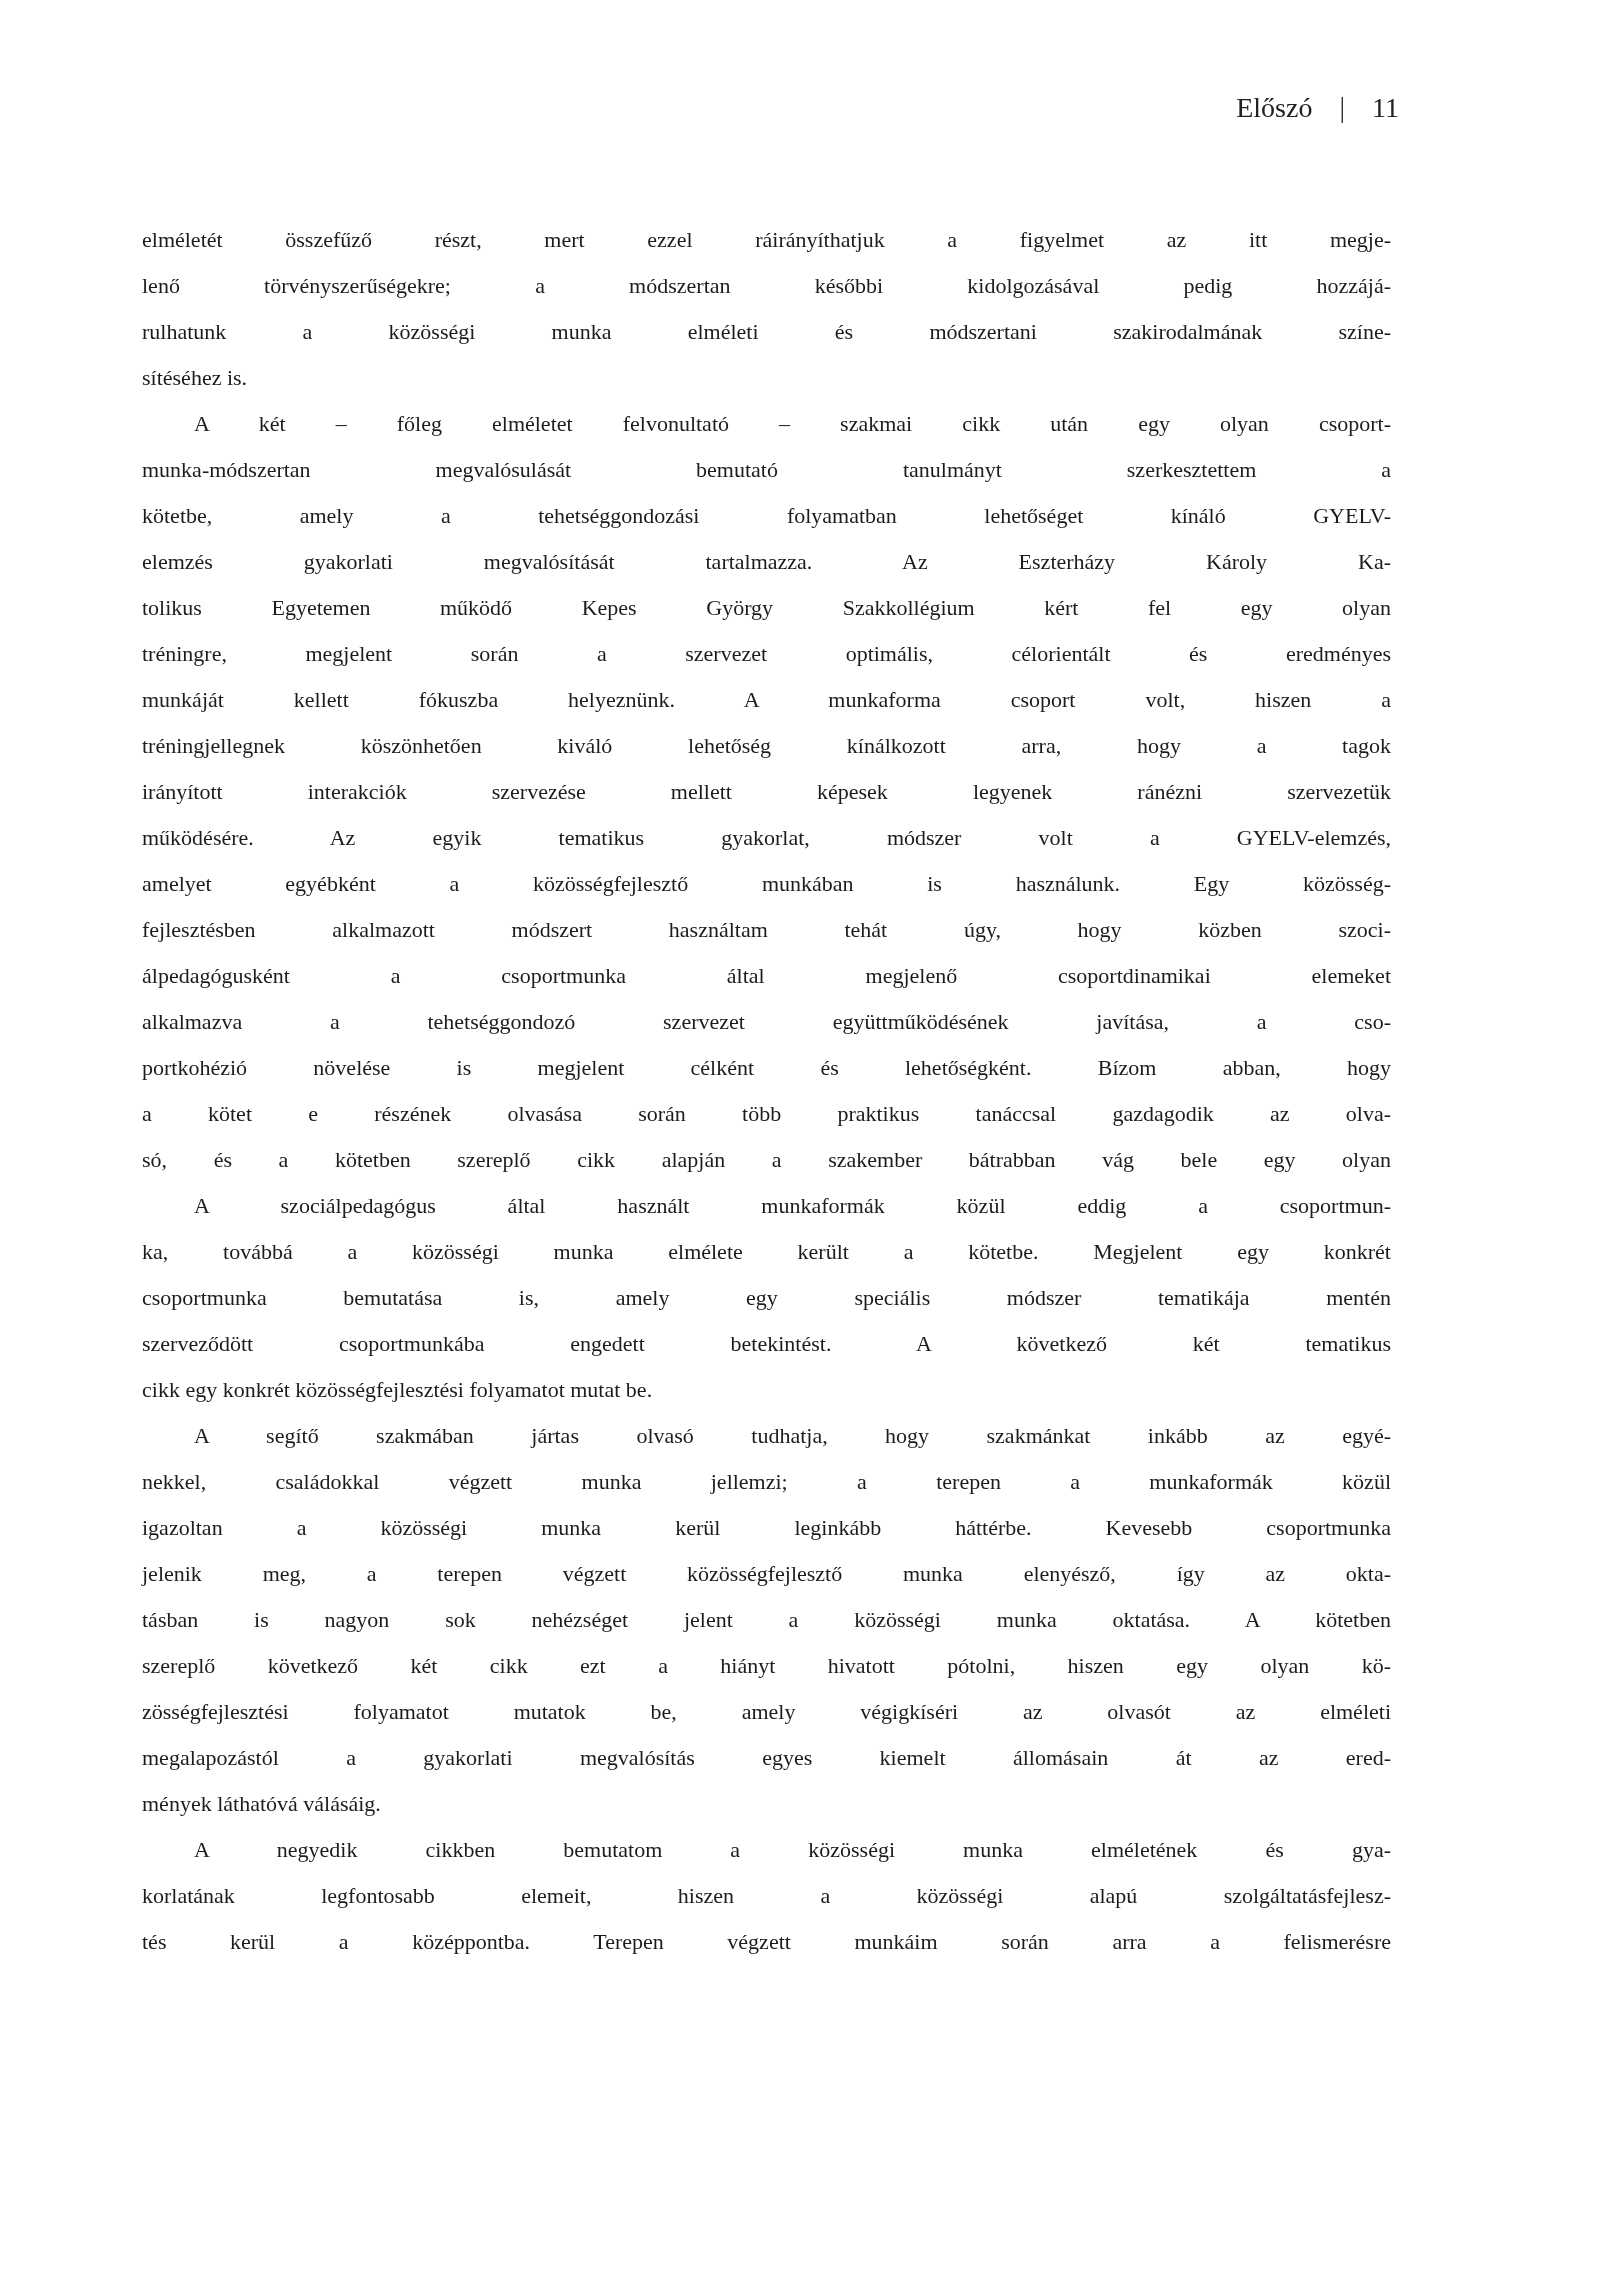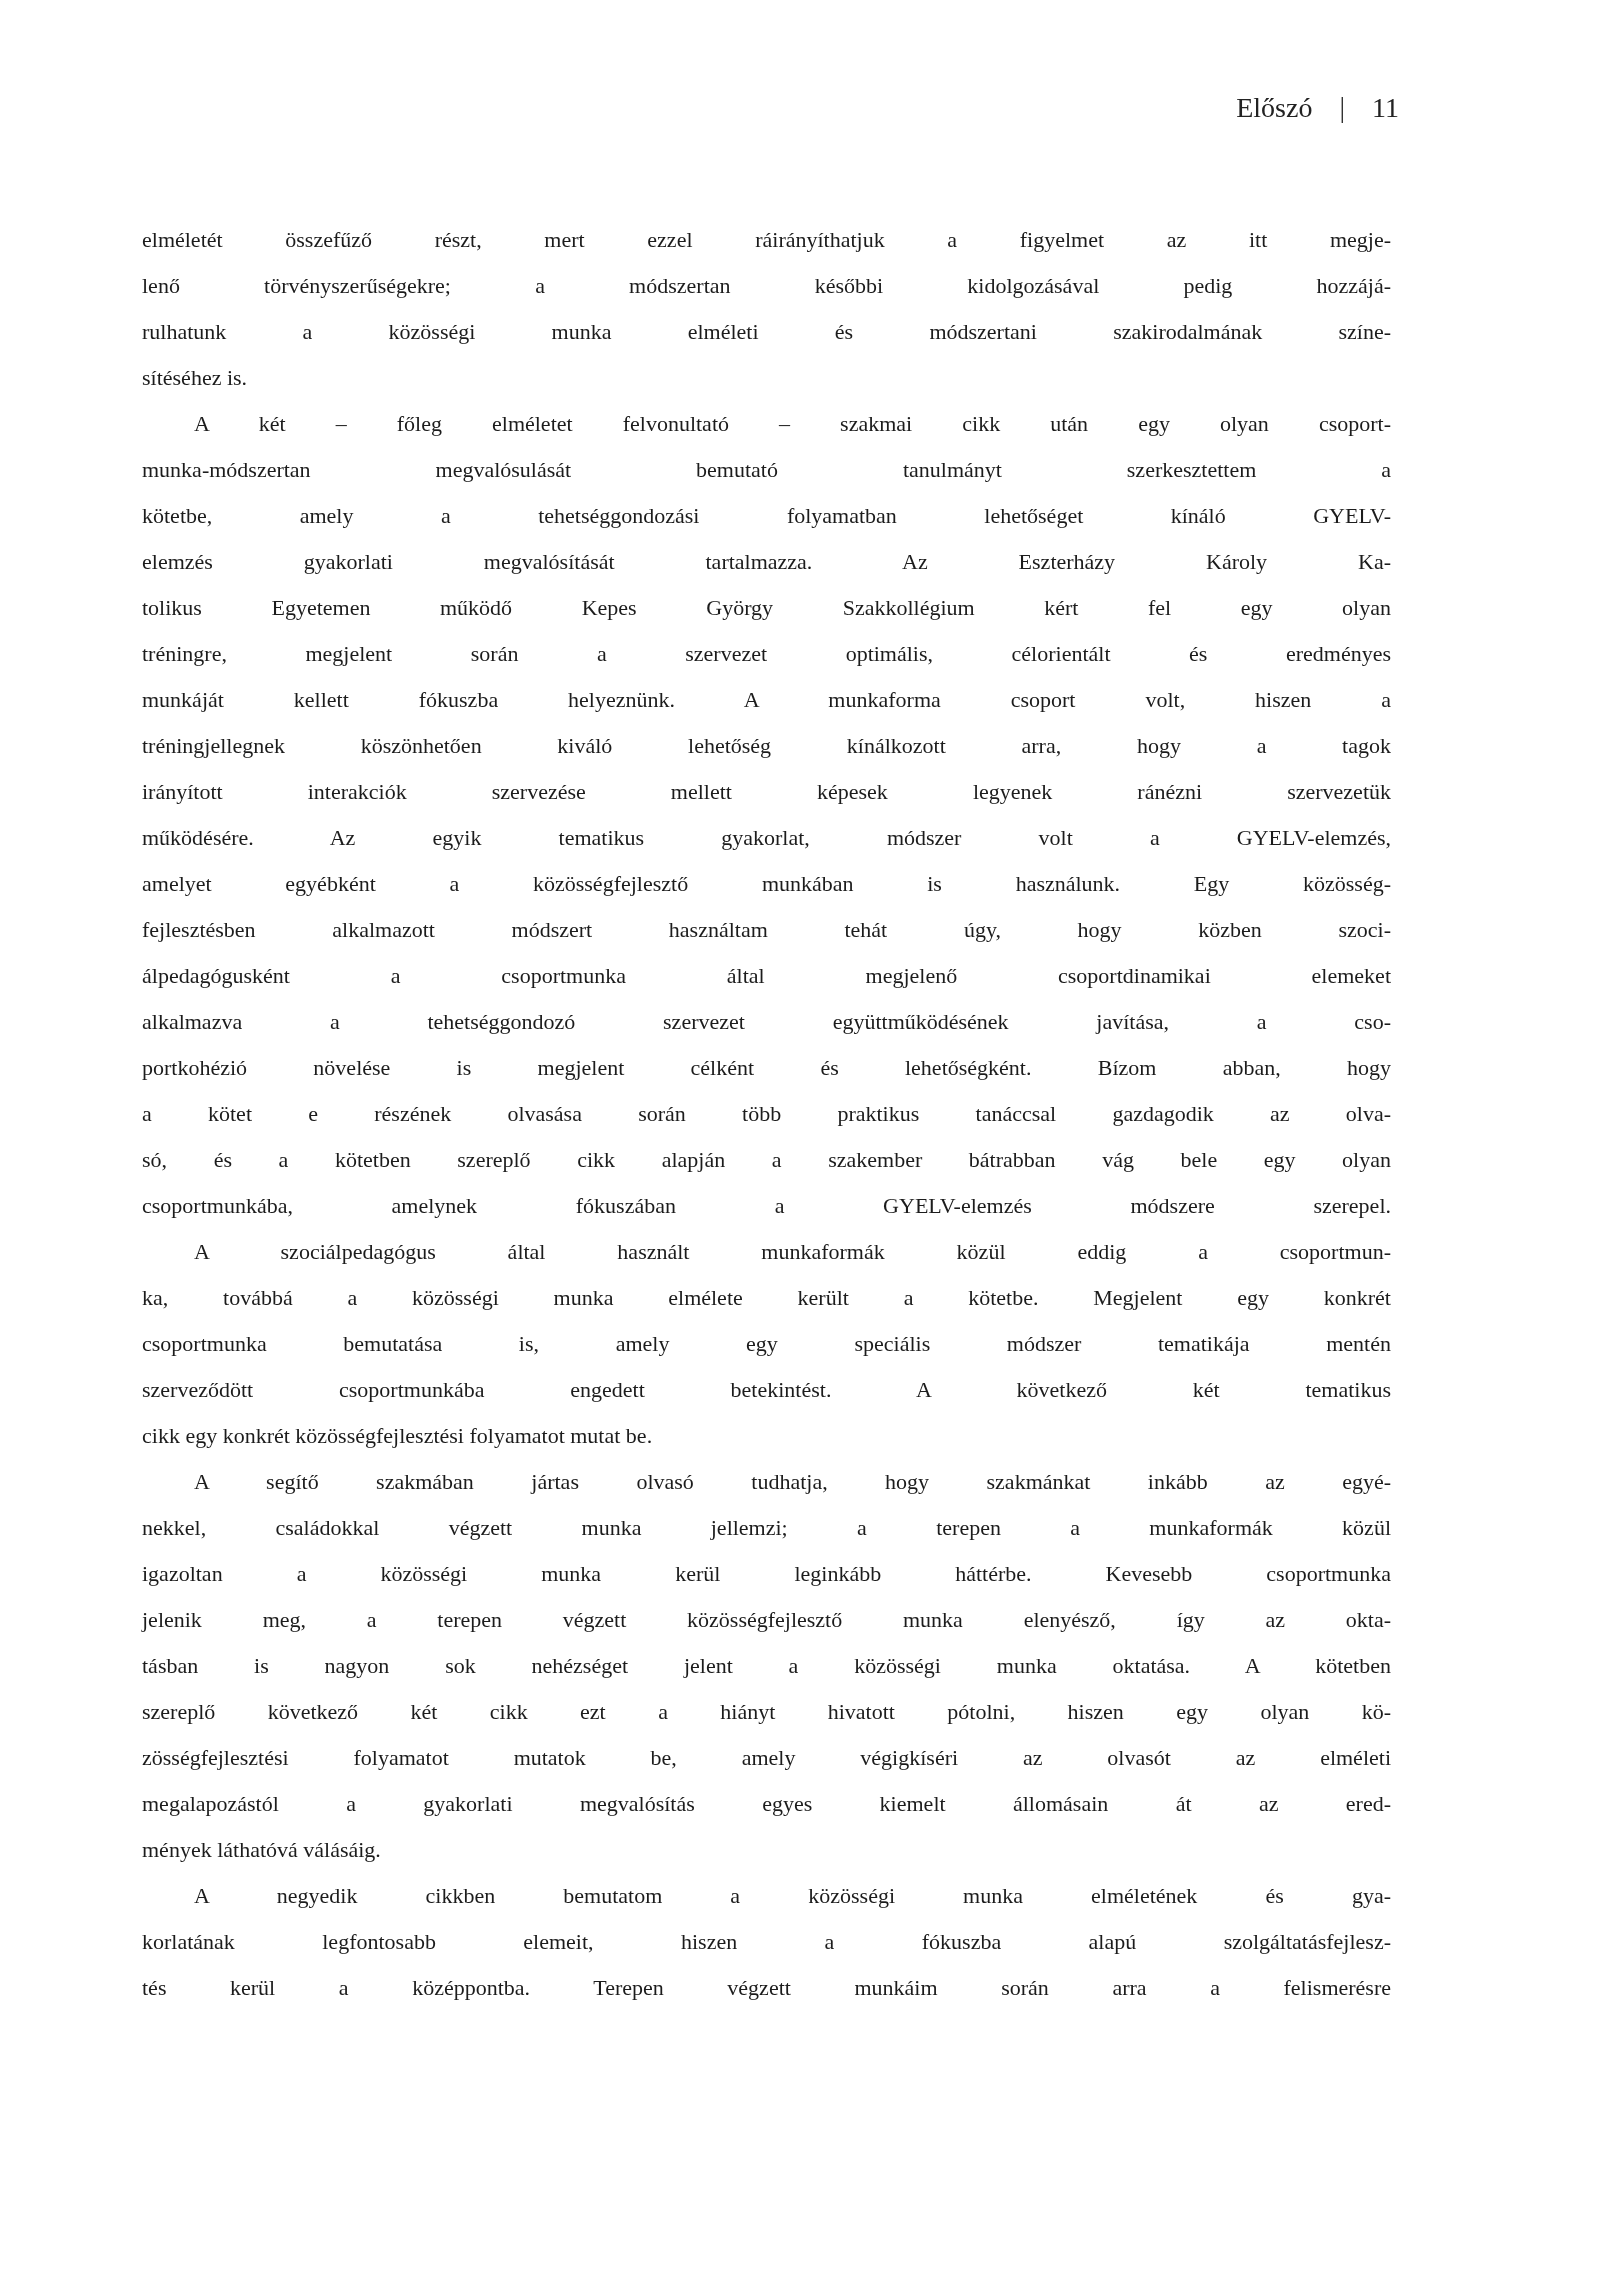--- a/index.html
+++ b/index.html
@@ -82,21 +82,20 @@
         <div class="line just">tréningjellegnek köszönhetően kiváló lehetőség kínálkozott arra, hogy a tagok</div>
         <div class="line just">irányított interakciók szervezése mellett képesek legyenek ránézni szervezetük</div>
         <div class="line just">működésére. Az egyik tematikus gyakorlat, módszer volt a GYELV-elemzés,</div>
         <div class="line just">amelyet egyébként a közösségfejlesztő munkában is használunk. Egy közösség-</div>
         <div class="line just">fejlesztésben alkalmazott módszert használtam tehát úgy, hogy közben szoci-</div>
         <div class="line just">álpedagógusként a csoportmunka által megjelenő csoportdinamikai elemeket</div>
         <div class="line just">alkalmazva a tehetséggondozó szervezet együttműködésének javítása, a cso-</div>
         <div class="line just">portkohézió növelése is megjelent célként és lehetőségként. Bízom abban, hogy</div>
         <div class="line just">a kötet e részének olvasása során több praktikus tanáccsal gazdagodik az olva-</div>
         <div class="line just">só, és a kötetben szereplő cikk alapján a szakember bátrabban vág bele egy olyan</div>
-        <div class="line just">csoportmunkába, amelynek fókuszában a GYELV-elemzés módszere szerepel.</div>
       </div>
       <div class="para indent">
         <div class="line just">A szociálpedagógus által használt munkaformák közül eddig a csoportmun-</div>
         <div class="line just">ka, továbbá a közösségi munka elmélete került a kötetbe. Megjelent egy konkrét</div>
         <div class="line just">csoportmunka bemutatása is, amely egy speciális módszer tematikája mentén</div>
         <div class="line just">szerveződött csoportmunkába engedett betekintést. A következő két tematikus</div>
         <div class="line plain">cikk egy konkrét közösségfejlesztési folyamatot mutat be.</div>
       </div>
       <div class="para indent">
         <div class="line just">A segítő szakmában jártas olvasó tudhatja, hogy szakmánkat inkább az egyé-</div>
@@ -104,19 +103,19 @@
         <div class="line just">igazoltan a közösségi munka kerül leginkább háttérbe. Kevesebb csoportmunka</div>
         <div class="line just">jelenik meg, a terepen végzett közösségfejlesztő munka elenyésző, így az okta-</div>
         <div class="line just">tásban is nagyon sok nehézséget jelent a közösségi munka oktatása. A kötetben</div>
         <div class="line just">szereplő következő két cikk ezt a hiányt hivatott pótolni, hiszen egy olyan kö-</div>
         <div class="line just">zösségfejlesztési folyamatot mutatok be, amely végigkíséri az olvasót az elméleti</div>
         <div class="line just">megalapozástól a gyakorlati megvalósítás egyes kiemelt állomásain át az ered-</div>
         <div class="line plain">mények láthatóvá válásáig.</div>
       </div>
       <div class="para indent">
         <div class="line just">A negyedik cikkben bemutatom a közösségi munka elméletének és gya-</div>
-        <div class="line just">korlatának legfontosabb elemeit, hiszen a fókuszba alapú szolgáltatásfejlesz-</div>
+        <div class="line just">korlatának legfontosabb elemeit, hiszen a közösségi alapú szolgáltatásfejlesz-</div>
         <div class="line just">tés kerül a középpontba. Terepen végzett munkáim során arra a felismerésre</div>
       </div>
     </main>
 
 </div>
 
 
 </body></html>

